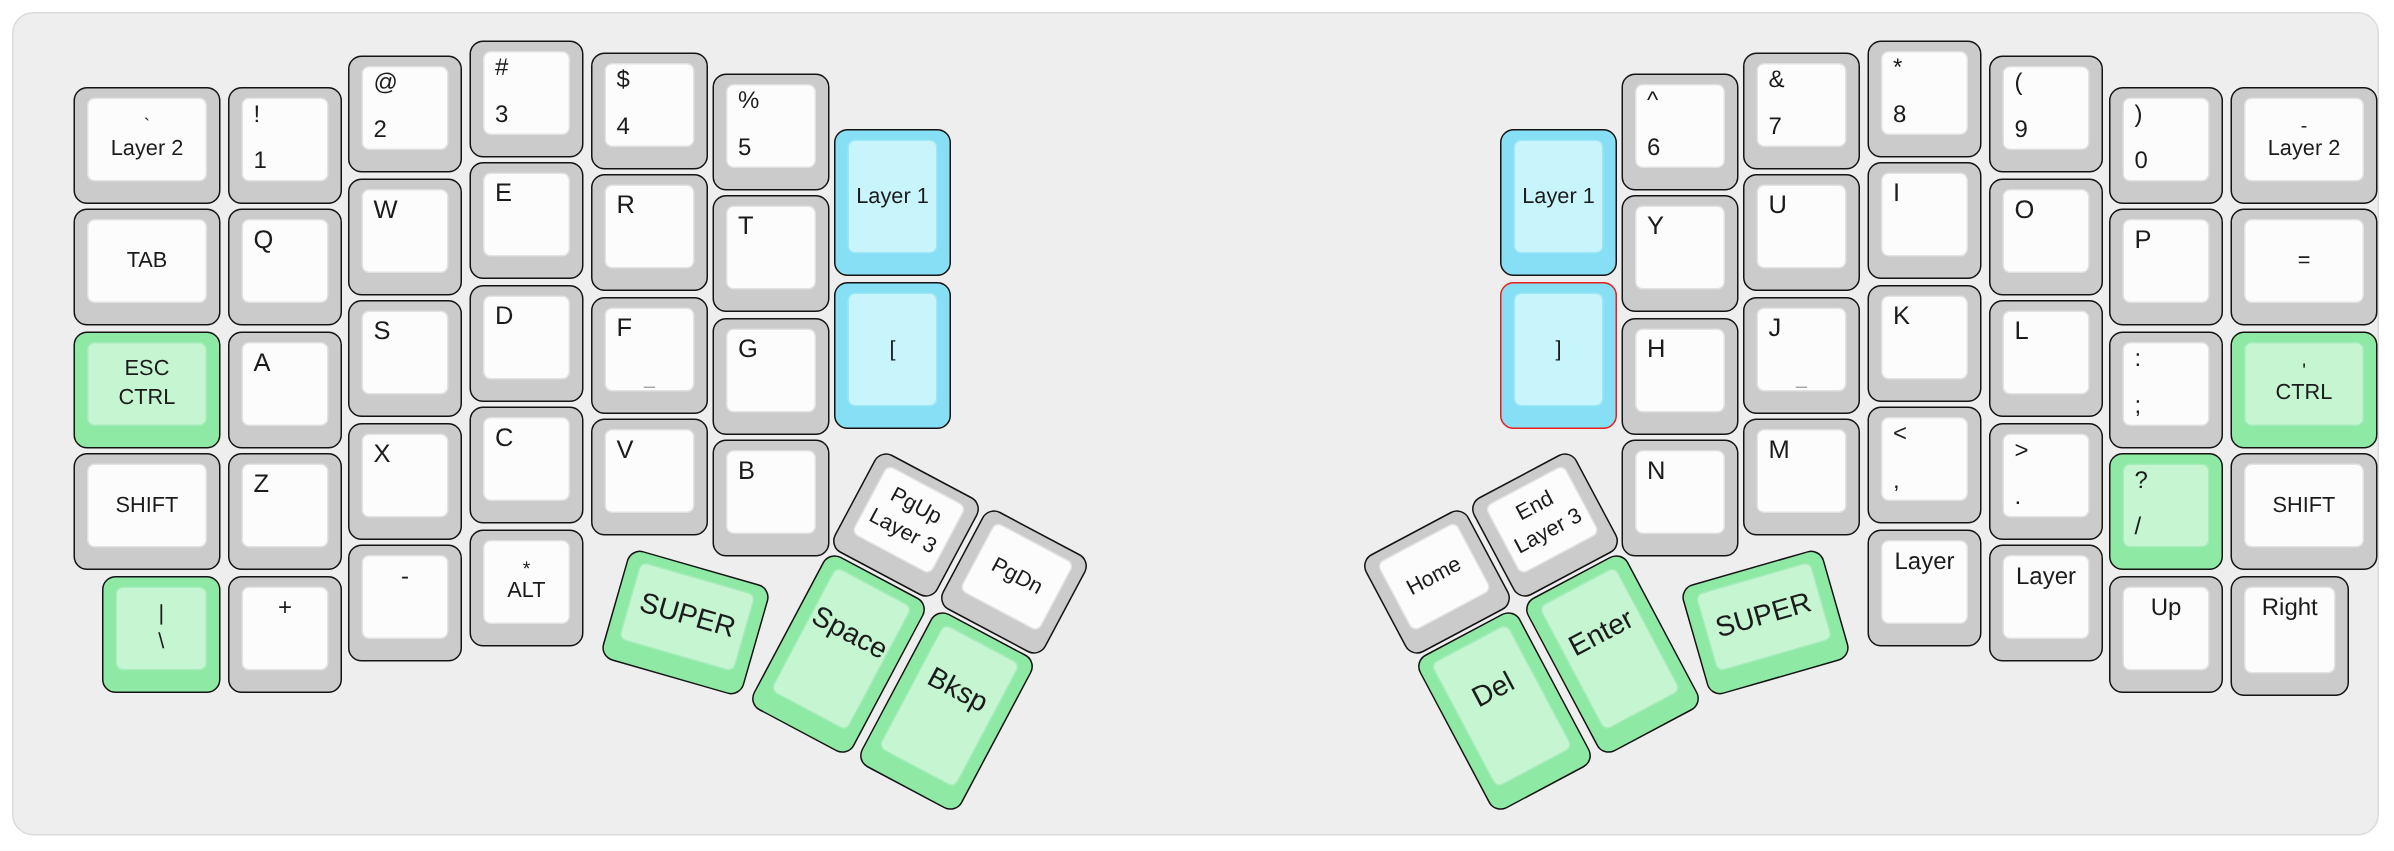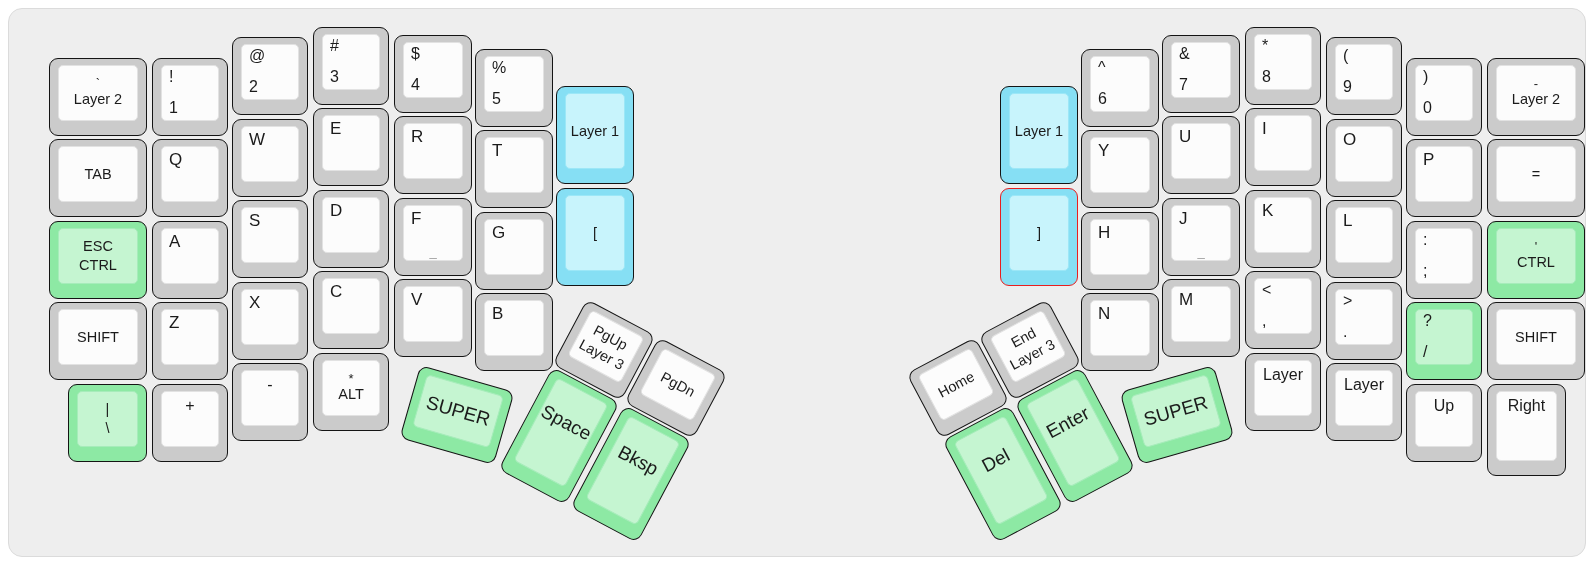--- a/index.html
+++ b/index.html
@@ -411,21 +411,21 @@
           </div>
         </div>
       </div>
       <div class="key white" style="left: 1478px; top: 293px; width: 98px; height: 78px;">
         <div class="cap">
           <div class="lab lab-center">
             <div class="lab line">SHIFT</div>
           </div>
         </div>
       </div>
-      <div class="key white" style="left: 1478px; top: 375px; width: 79px; height: 92px;">
+      <div class="key white" style="left: 1478px; top: 375px; width: 79px; height: 80px;">
         <div class="cap">
           <div class="lab lab-ct">Right</div>
         </div>
       </div>
       <div class="key green big" style="left: 1119px; top: 368px; width: 98px; height: 76px; transform: rotate(-16deg);">
         <div class="cap">
           <div class="lab lab-center">
             <div class="lab line">SUPER</div>
           </div>
         </div>

